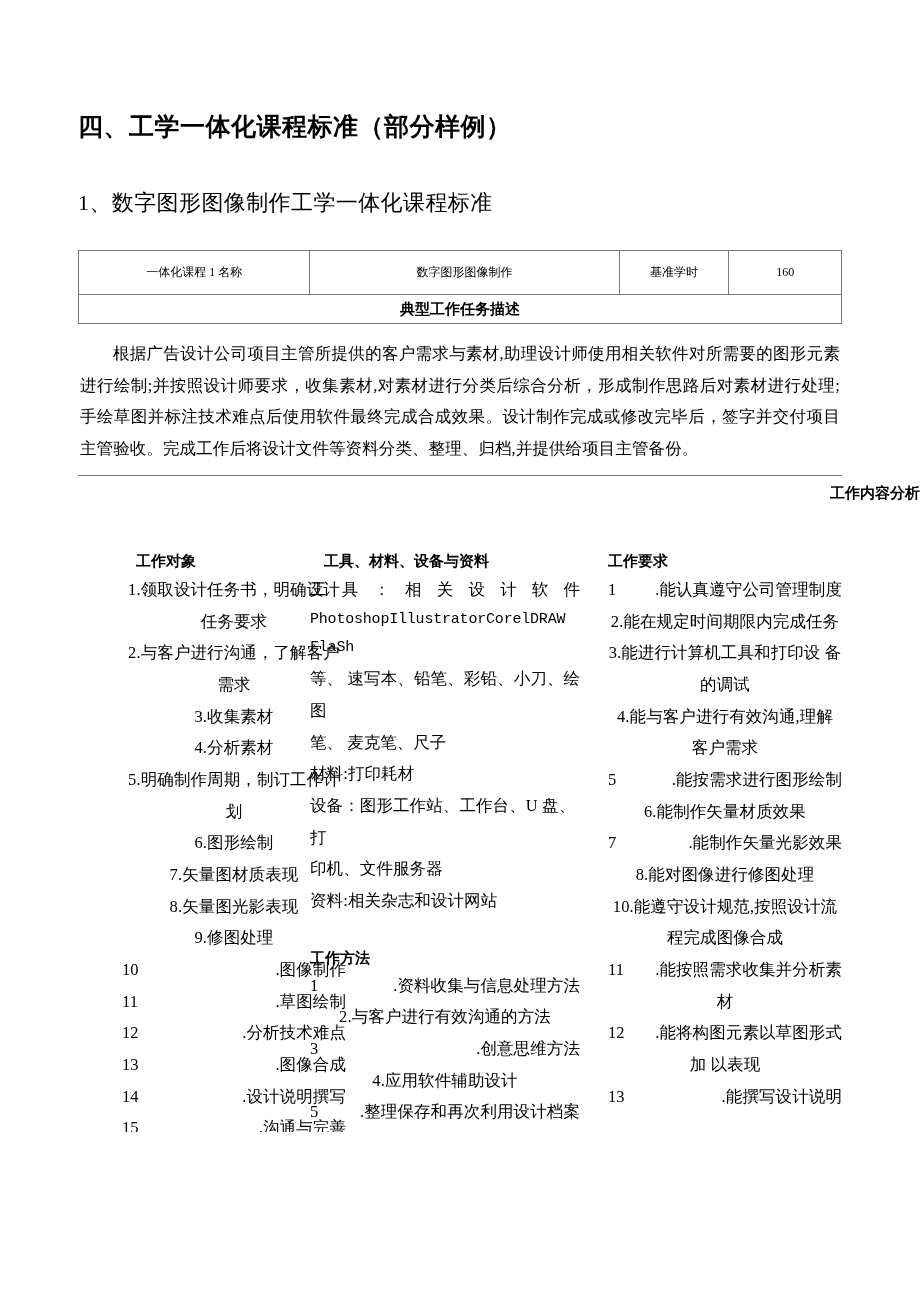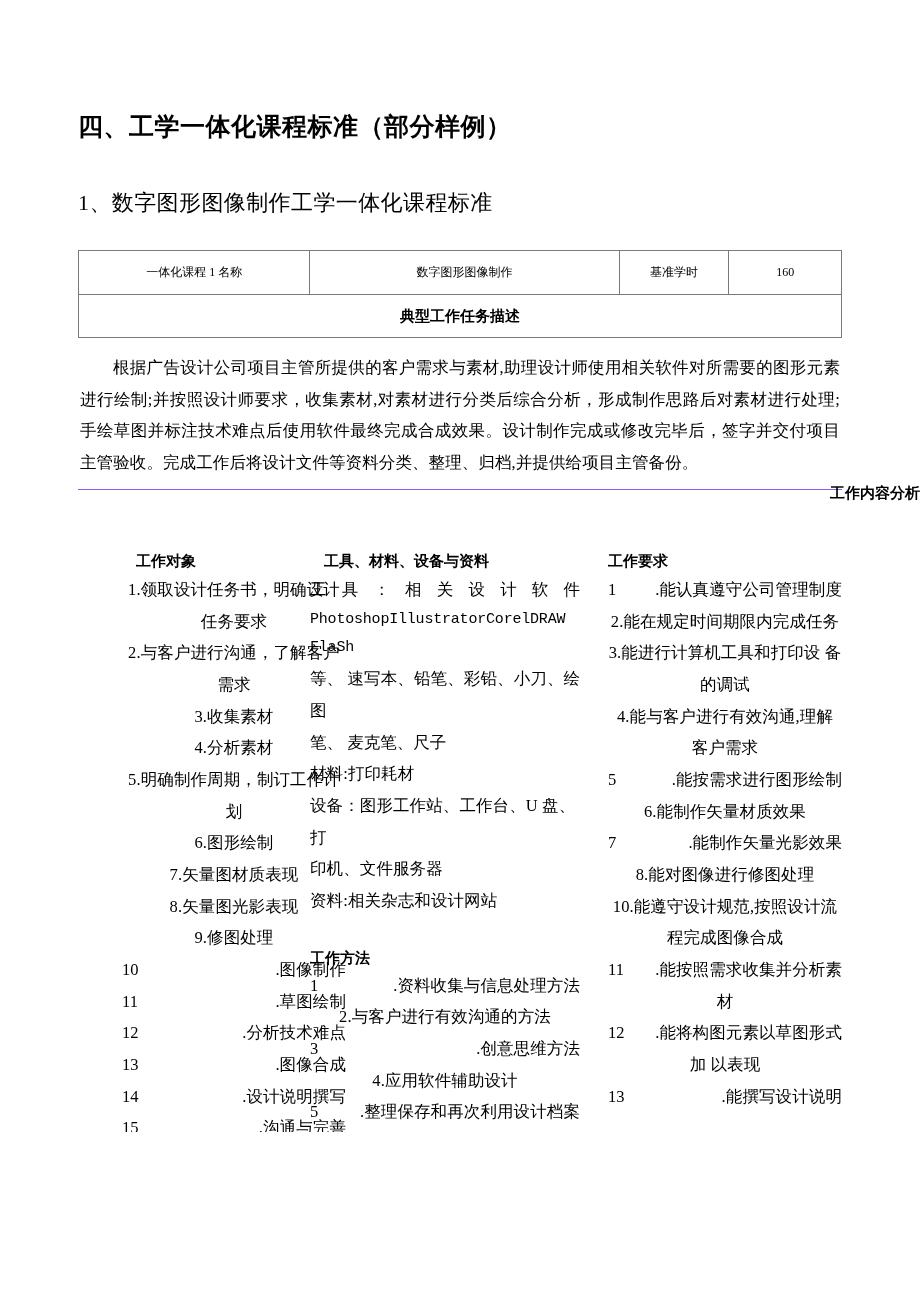--- a/index.html
+++ b/index.html
@@ -65,21 +65,21 @@
     box-sizing: border-box;
     border-right: 1px solid #7a7a7a;
   }
   .cell:last-child { border-right: none; }
   .c-name  { width: 232px; }
   .c-value { width: 310px; }
   .c-hours { width: 110px; }
   .c-num   { width: 112px; }
 
   .tbl-row-2 {
-    height: 44px;
+    height: 30px;
     border: 1px solid #7a7a7a;
     box-sizing: border-box;
     display: flex;
     align-items: center;
     justify-content: center;
     font-family: "DejaVu Sans", "Liberation Sans", sans-serif;
     font-weight: bold;
     font-size: 15px;
   }
 

